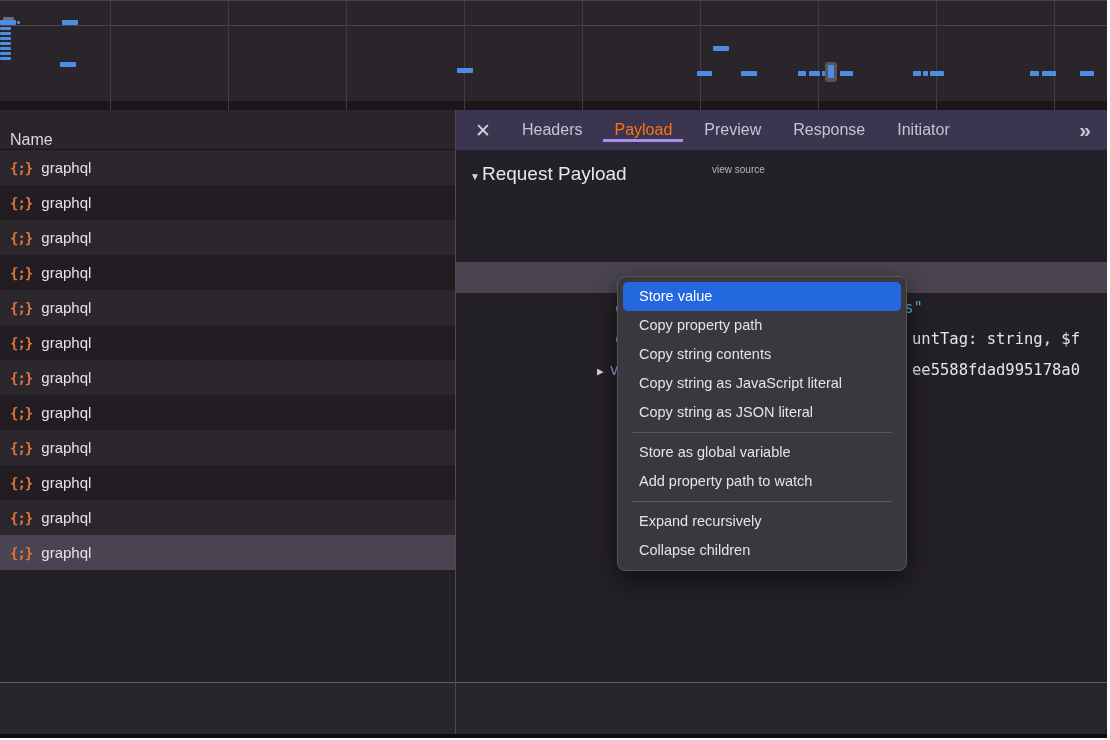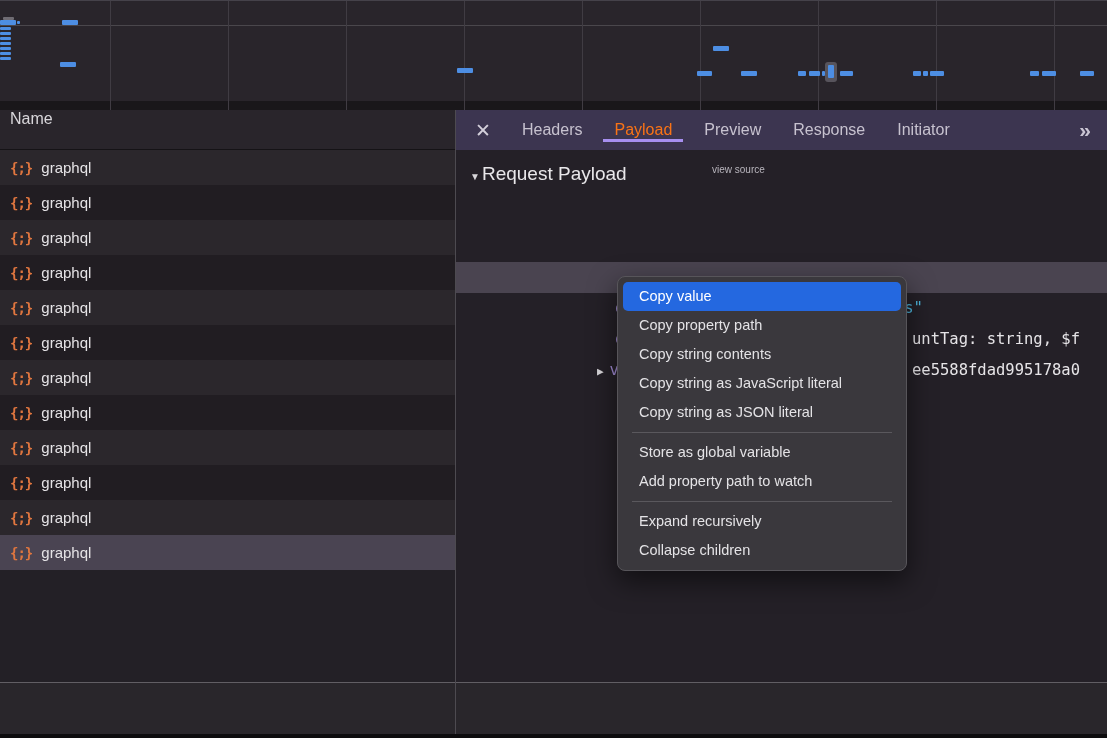--- a/index.html
+++ b/index.html
@@ -16,21 +16,21 @@
   .ov-band  { position:absolute; left:0; top:100px; width:1107px; height:10px; background:#19171a; }
   .ov-bar   { position:absolute; border-radius:1px; }
   .ov-bar.blue { background:#4d8ee3; }
   .ov-bar.gray { background:#6f6c73; }
   .ov-marker { position:absolute; background:#57545c; border-radius:3px; }
   .ov-marker-inner { position:absolute; background:#4d8ee3; border-radius:1px; }
 
   
   .left-panel { position:absolute; left:0; top:110px; width:455px; height:624px; background:#232026; }
   .col-header { height:40px; background:#29252b; border-bottom:1px solid #151316;
-                color:#d9d7db; font-size:16px; display:flex; align-items:flex-start; padding-left:10px; }
+                color:#d9d7db; font-size:16px; display:flex; align-items:flex-end; padding-left:10px; }
   .req-row { height:35px; display:flex; align-items:center; padding-left:10px;
              color:#e5e3e6; font-size:15px; }
   .req-row.odd  { background:#2b272c; }
   .req-row.even { background:#211d22; }
   .req-row.selected { background:#4a4452; }
   .req-icon { color:#e0763f; font-family:"DejaVu Sans Mono", monospace; font-weight:bold;
               font-size:14px; letter-spacing:-1px; margin-right:9px; }
   .left-footer { position:absolute; left:0; top:572px; width:455px; height:52px; }
 
   
@@ -229,21 +229,21 @@
           <span class="right-frag w">ee5588fdad995178a0</span>
         </div>
       </div>
     </div>
 
     <div class="v-divider"></div>
     <div class="h-divider"></div>
     <div class="footer-zone"></div>
 
     <div class="context-menu" id="context-menu">
-        <div class="menu-item highlighted">Copy value</div>
+        <div class="menu-item highlighted">Store value</div>
         <div class="menu-item">Copy property path</div>
         <div class="menu-item">Copy string contents</div>
         <div class="menu-item">Copy string as JavaScript literal</div>
         <div class="menu-item">Copy string as JSON literal</div>
         <div class="menu-sep"></div>
         <div class="menu-item">Store as global variable</div>
         <div class="menu-item">Add property path to watch</div>
         <div class="menu-sep"></div>
         <div class="menu-item">Expand recursively</div>
         <div class="menu-item">Collapse children</div>

